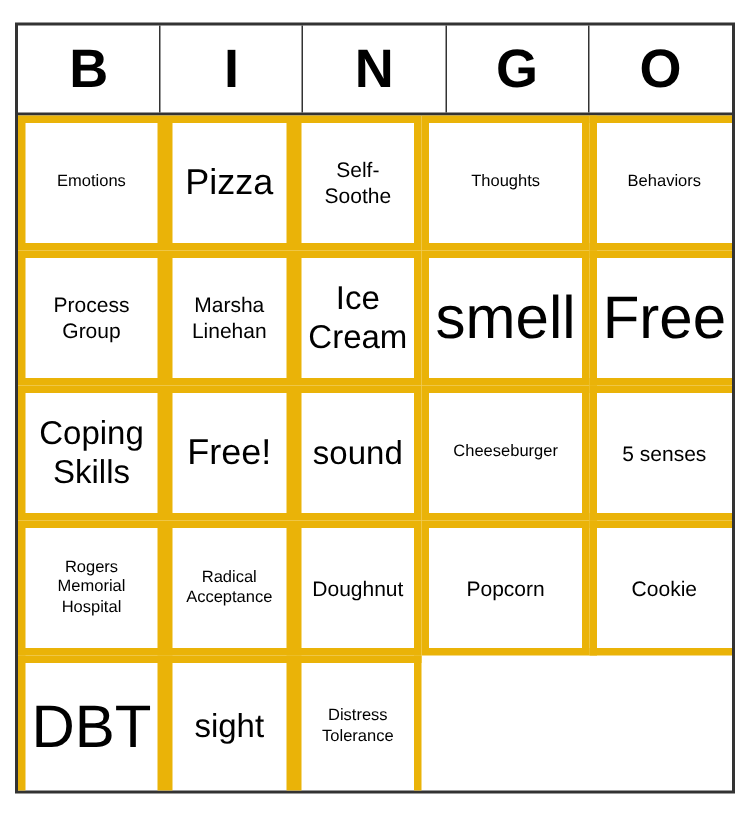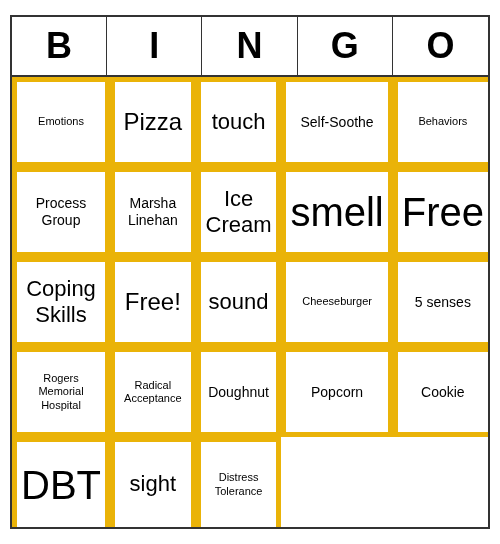--- a/index.html
+++ b/index.html
@@ -65,22 +65,22 @@
   <div class="bingo-header">
   <div class="bingo-header-cell">B</div>
       <div class="bingo-header-cell">I</div>
       <div class="bingo-header-cell">N</div>
       <div class="bingo-header-cell">G</div>
       <div class="bingo-header-cell">O</div>
     </div>
   <div class="bingo-grid">
   <div class="bingo-cell size-small">Emotions</div>
       <div class="bingo-cell size-xlarge">Pizza</div>
-      <div class="bingo-cell size-large">touch</div>
       <div class="bingo-cell size-medium">Self-Soothe</div>
+      <div class="bingo-cell size-small">Thoughts</div>
       <div class="bingo-cell size-small">Behaviors</div>
       <div class="bingo-cell size-medium">Process Group</div>
       <div class="bingo-cell size-medium">Marsha Linehan</div>
       <div class="bingo-cell size-large">Ice Cream</div>
       <div class="bingo-cell size-huge">smell</div>
       <div class="bingo-cell size-huge">Free</div>
       <div class="bingo-cell size-large">Coping Skills</div>
       <div class="bingo-cell size-xlarge">Free!</div>
       <div class="bingo-cell size-large">sound</div>
       <div class="bingo-cell size-small">Cheeseburger</div>

